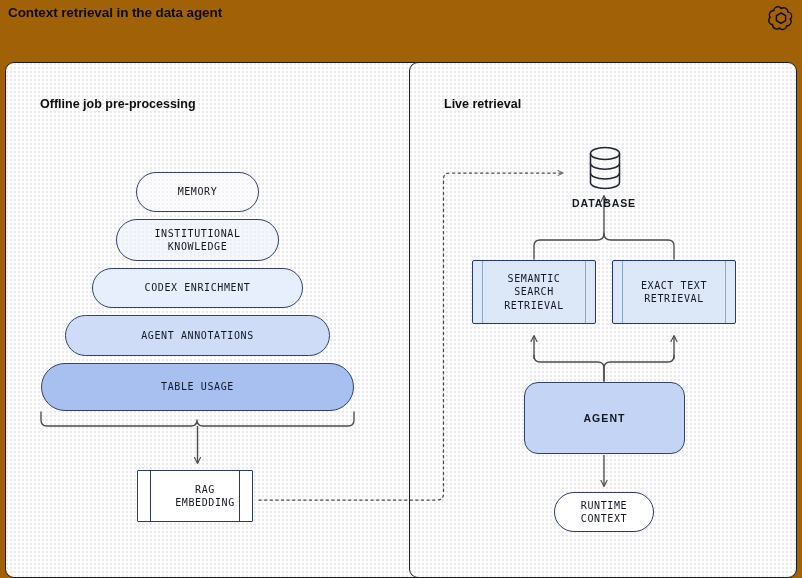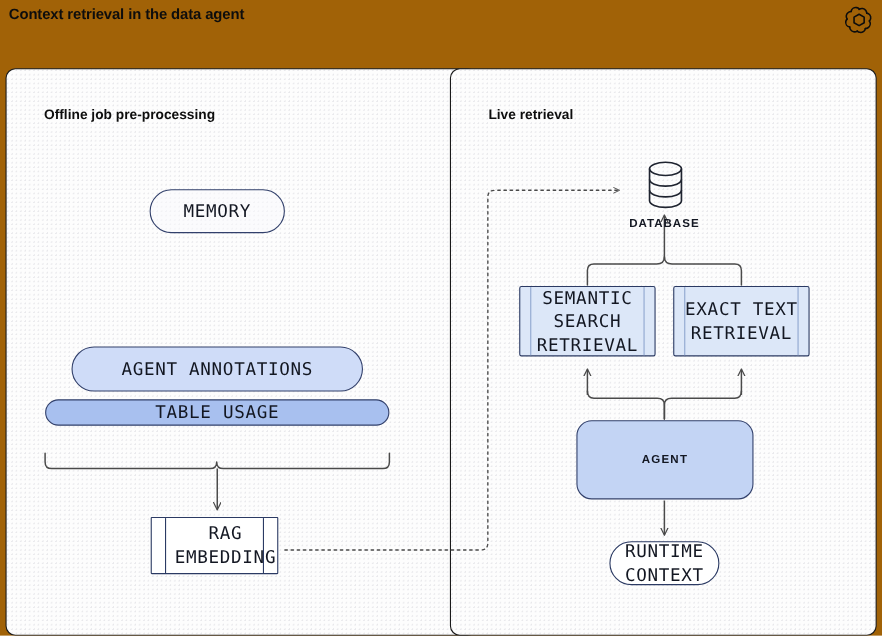--- a/index.html
+++ b/index.html
@@ -75,38 +75,38 @@
   
   .node {
     position: absolute;
     display: flex;
     align-items: center;
     justify-content: center;
     text-align: center;
     border: 1.2px solid #32406b;
     color: #131722;
     font-family: "DejaVu Sans Mono", "Liberation Mono", monospace;
-    font-size: 16px;
+    font-size: 10px;
     letter-spacing: 0.6px;
     line-height: 1.35;
     white-space: pre-line;
   }
 
   
   .pill { border-radius: 999px; }
 
   #n-memory      { left: 136px; top: 172px; width: 123px; height: 40px;
                    background: rgba(250,250,253,0.55); }
   #n-institutional { left: 116px; top: 219px; width: 163px; height: 42px;
                    background: rgba(236,241,252,0.6); }
   #n-codex       { left:  92px; top: 268px; width: 211px; height: 40px;
                    background: #e7eefc; }
   #n-human       { left:  65px; top: 315px; width: 265px; height: 41px;
                    background: #cfdcf8; }
-  #n-table       { left:  41px; top: 363px; width: 313px; height: 24px;
+  #n-table       { left:  41px; top: 363px; width: 313px; height: 48px;
                    background: #a8c0ef; }
 
   
   #n-rag {
     left: 137px; top: 470px; width: 116px; height: 52px;
     background: #ffffff;
     border: 1.2px solid #2b3a63;
     border-radius: 1px;
     padding-left: 20px;
   }
@@ -245,20 +245,23 @@
                L 604 368 Q 604 362 610.5 362
                L 668 362 Q 674 362 674 355.5"></path>
     </g>
     <path d="M 534 359 L 534 336" fill="none" stroke="#4a4a4a" stroke-width="1.35" marker-end="url(#arw)"></path>
     <path d="M 674 359 L 674 336" fill="none" stroke="#4a4a4a" stroke-width="1.35" marker-end="url(#arw)"></path>
 
     <path d="M 604 455 L 604 486" fill="none" stroke="#4a4a4a" stroke-width="1.35" marker-end="url(#arw)"></path>
   </svg>
 
   <div class="node pill" id="n-memory">MEMORY</div>
+  <div class="node pill" id="n-institutional">INSTITUTIONAL
+KNOWLEDGE</div>
+  <div class="node pill" id="n-codex">CODEX ENRICHMENT</div>
   <div class="node pill" id="n-human">AGENT ANNOTATIONS</div>
   <div class="node pill" id="n-table">TABLE USAGE</div>
 
   <div class="node" id="n-rag">RAG
 EMBEDDING</div>
 
   <div id="db-icon">
     <svg viewBox="0 0 44 50" width="44" height="50" aria-hidden="true">
       <g fill="none" stroke="#1f2430" stroke-width="1.5" stroke-linejoin="round">
         <ellipse cx="22" cy="10.5" rx="14.5" ry="6"></ellipse>

